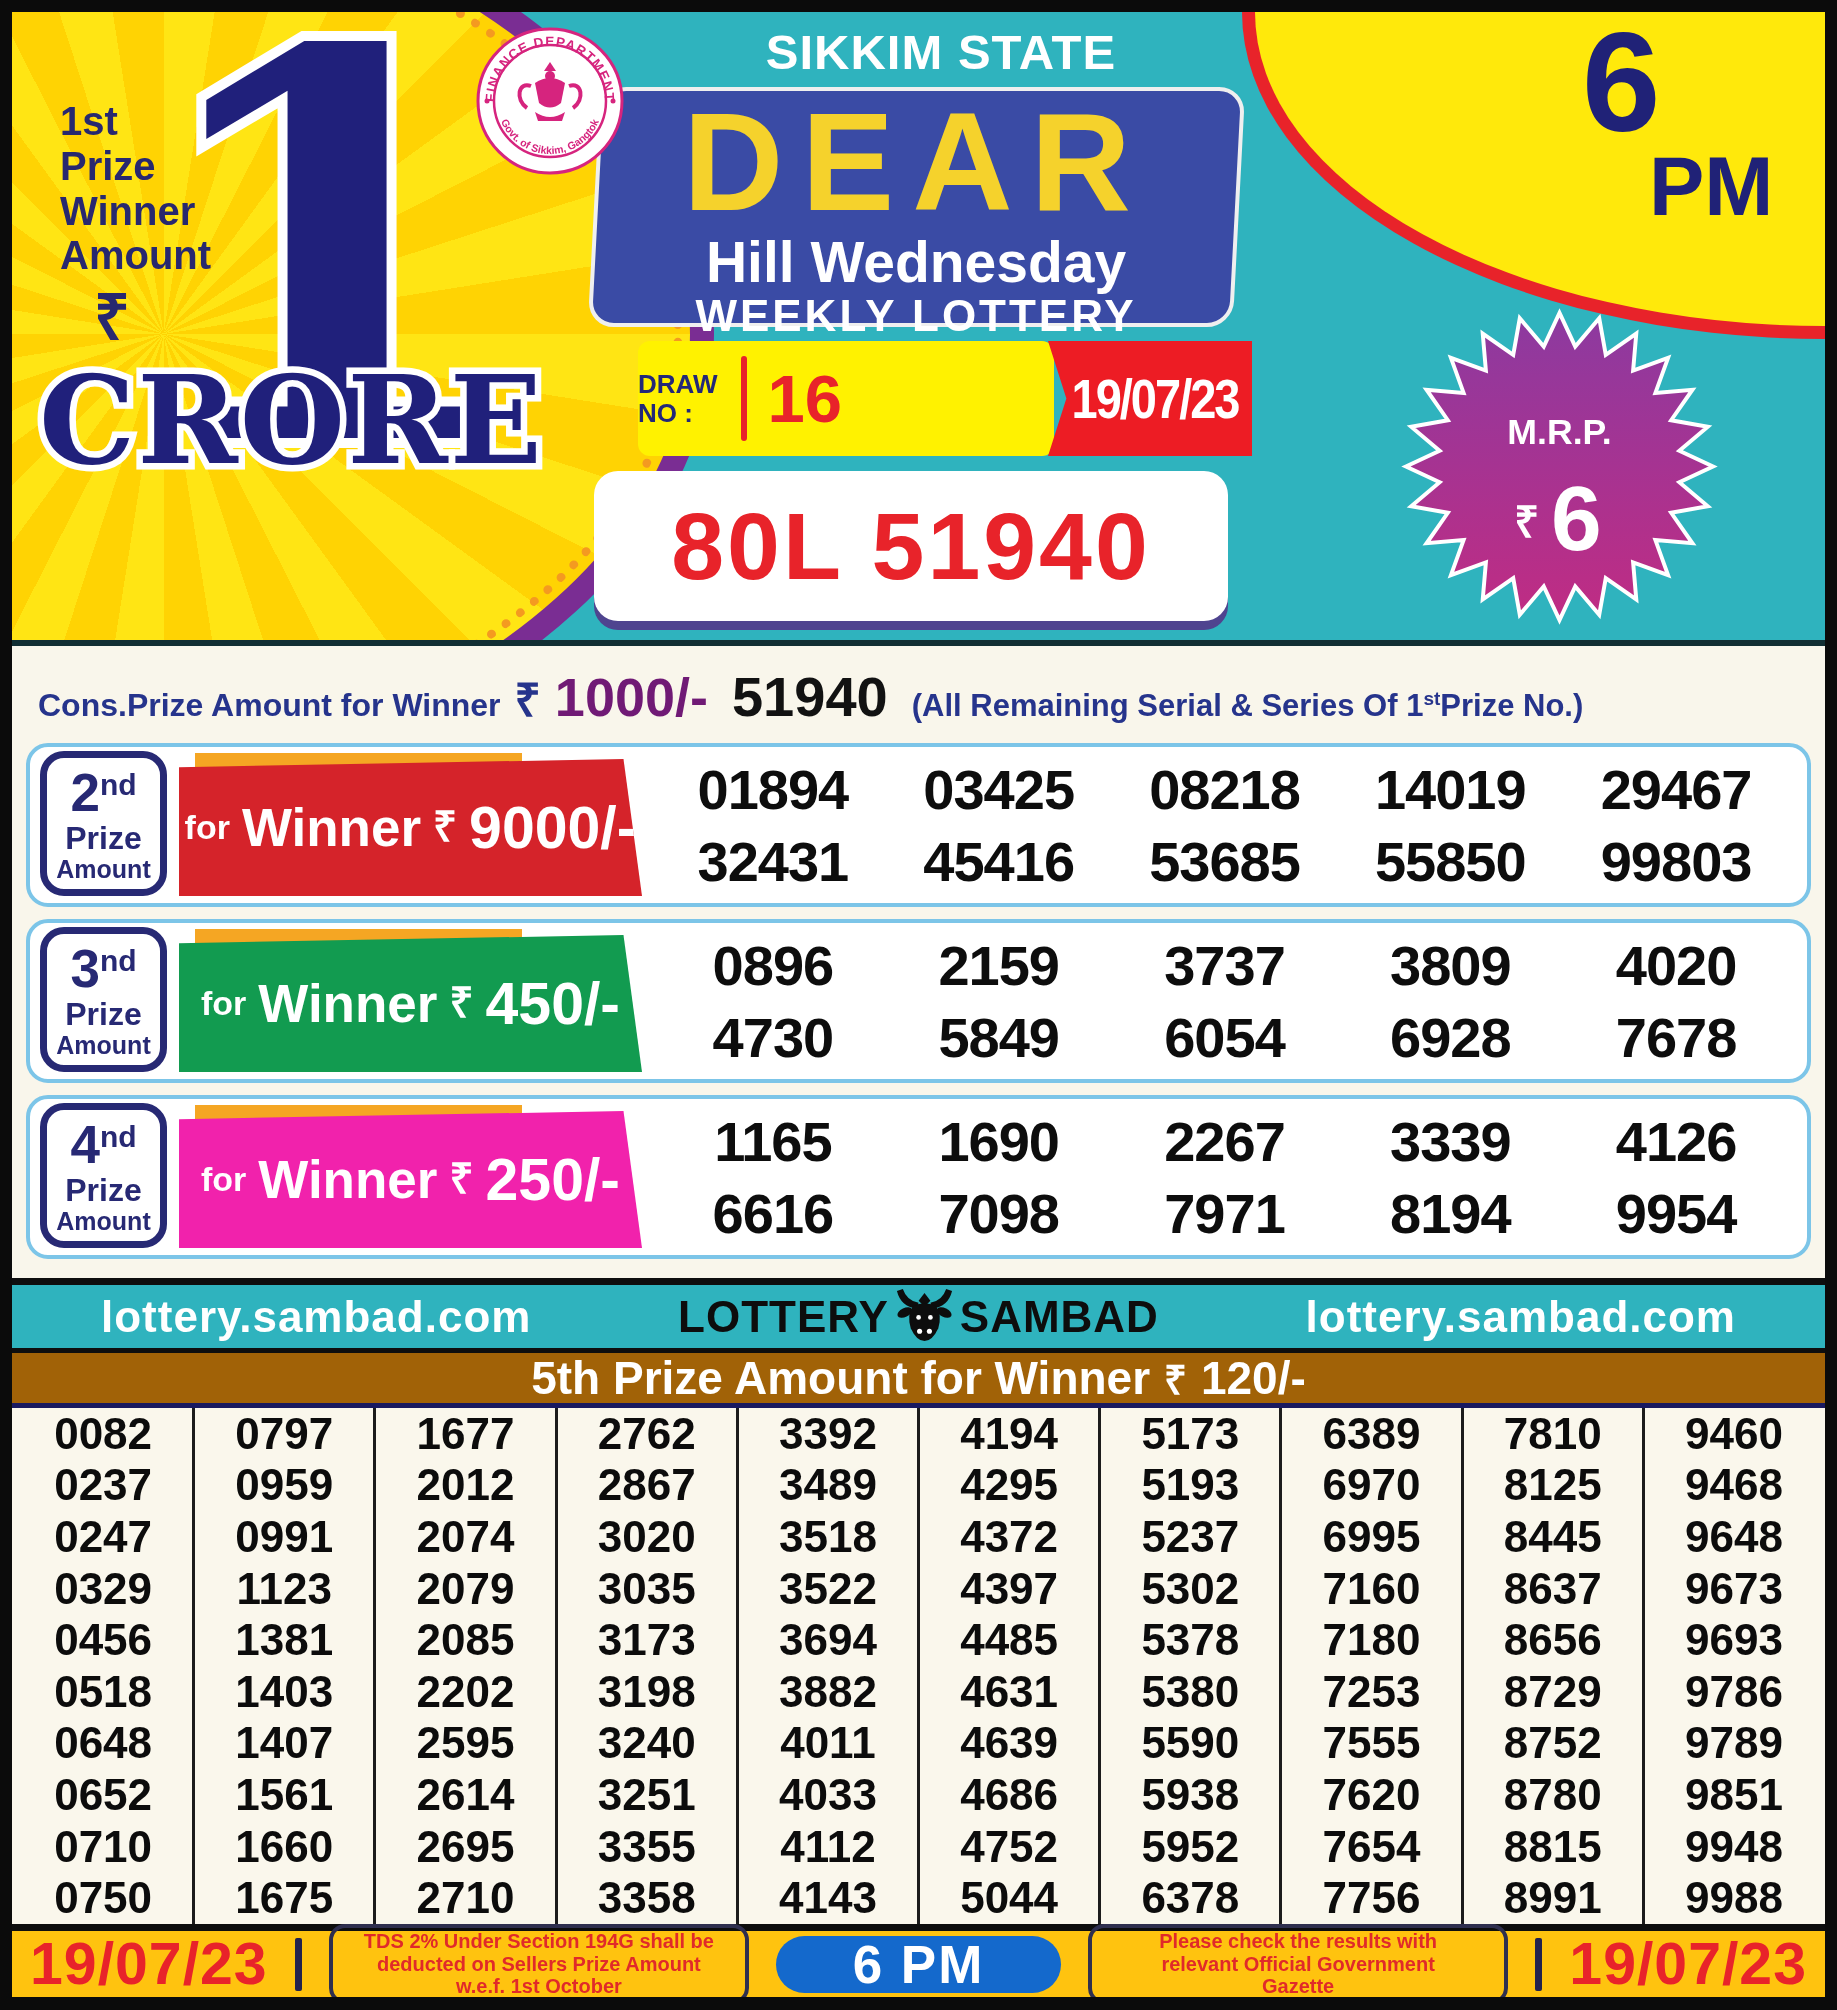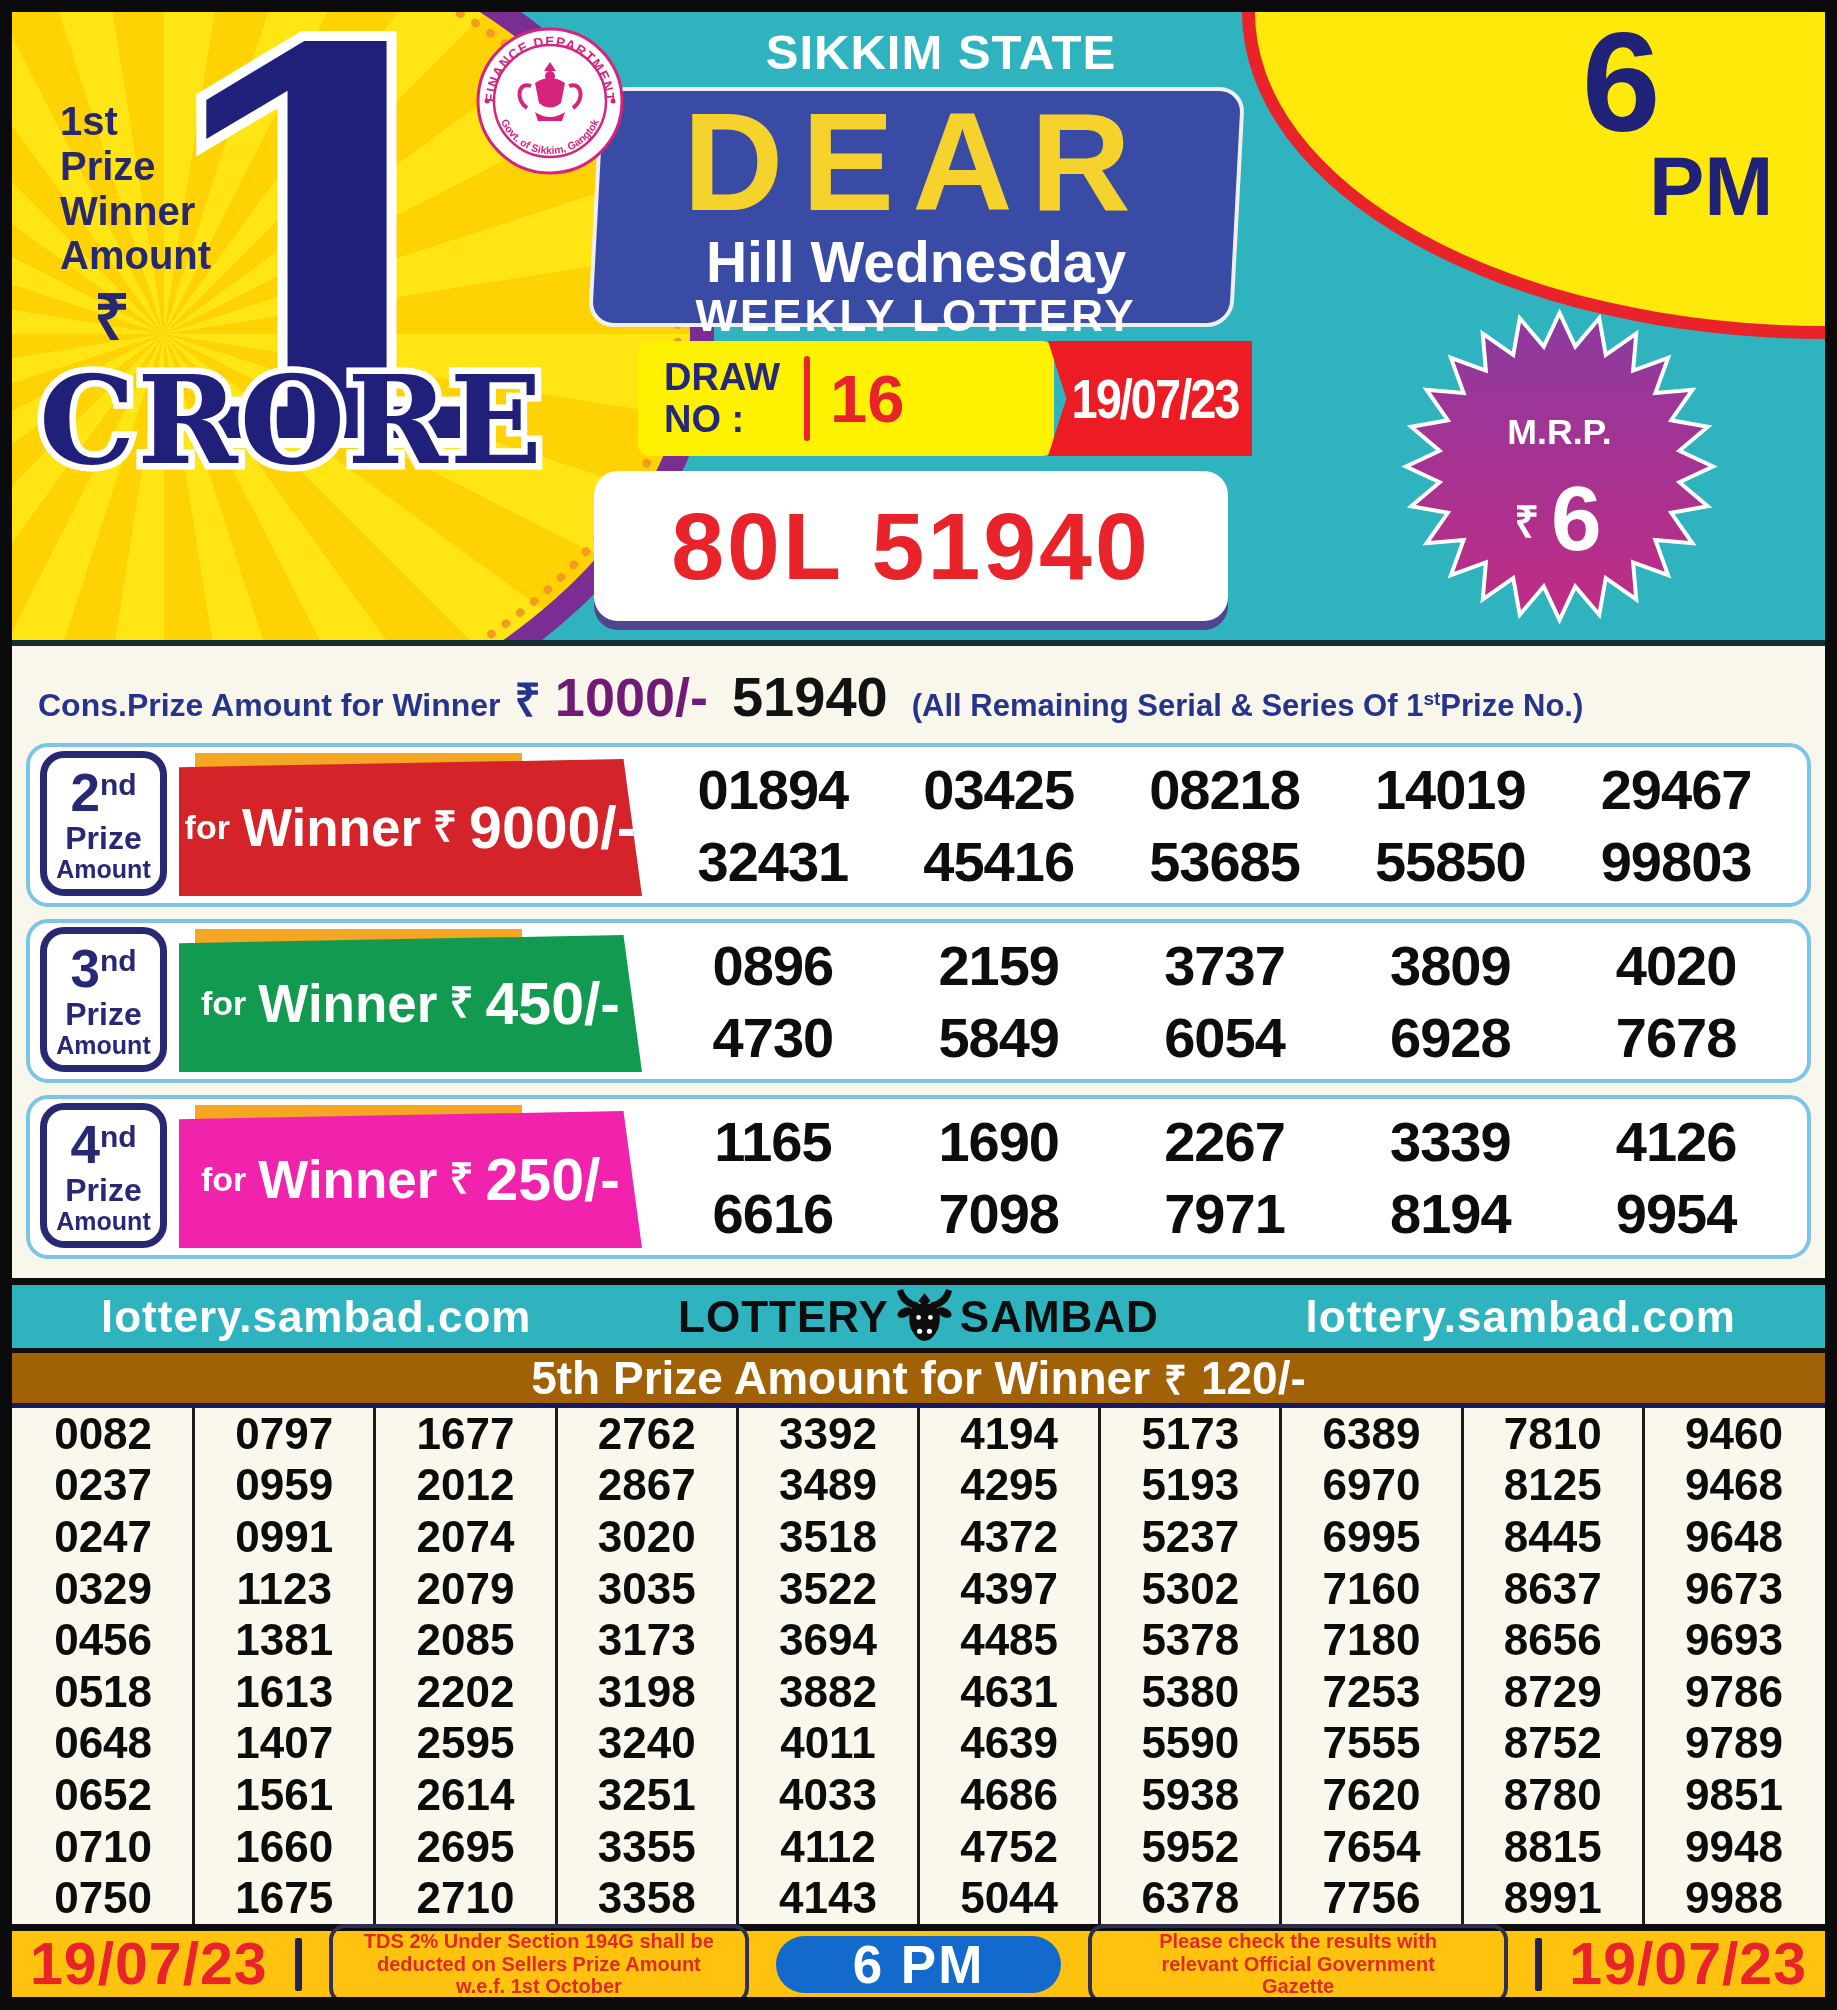--- a/index.html
+++ b/index.html
@@ -23,21 +23,21 @@
   .crore { left:12px; top:348px; width:535px; text-align:center; font-family:"DejaVu Serif", serif; font-size:121px; line-height:1; font-weight:700; letter-spacing:2px; }
   .crore .stroke { -webkit-text-stroke:13px #fff; width:100%; }
   .seal { position:absolute; left:463px; top:14px; width:150px; height:150px; z-index:4; }
   .main-title { position:absolute; left:622px; top:12px; width:614px; text-align:center; color:#fff; font-size:49px; font-weight:800; letter-spacing:1px; z-index:2; }
   .dear-box { position:absolute; left:582px; top:75px; width:645px; height:240px; background:#3A4BA5; border:4px solid #EFEFEF; border-radius:26px; transform:skewX(-3deg); z-index:2; text-align:center; }
   .dear-inner { transform:skewX(3deg); }
   .dear { font-size:139px; line-height:1.02; font-weight:800; color:#F5D22C; letter-spacing:18px; }
   .hill { font-size:57px; line-height:1.02; font-weight:800; color:#fff; }
   .weekly { font-size:44px; line-height:1.12; font-weight:800; color:#fff; letter-spacing:3px; }
   .draw-chip { position:absolute; left:626px; top:329px; width:416px; height:115px; background:#FFF200; border-radius:12px; display:flex; align-items:center; z-index:2; }
-  .draw-label { margin-left:26px; font-size:38px; font-weight:800; color:#232878; line-height:1.1; }
+  .draw-label { font-size:26px; font-weight:800; color:#232878; line-height:1.1; }
   .chip-divider { width:6px; height:85px; background:#E8232A; border-radius:3px; margin:0 20px 0 24px; }
   .draw-no { font-size:67px; font-weight:800; color:#E8232A; }
   .date-ribbon { position:absolute; left:1036px; top:329px; width:204px; height:115px; background:#ED1C24; clip-path:polygon(0 0,100% 0,100% 100%,0 100%,9% 50%); display:flex; align-items:center; justify-content:center; z-index:2; }
   .date-ribbon span { color:#fff; font-size:47px; font-weight:800; letter-spacing:-2px; transform:scaleY(1.18); padding-left:10px; }
   .number-box { position:absolute; left:582px; top:459px; width:634px; height:150px; background:#fff; border-radius:24px; box-shadow:0 9px 0 #4F448F; display:flex; align-items:center; justify-content:center; z-index:2; }
   .number-box span { color:#E8232A; font-size:95px; font-weight:800; letter-spacing:3px; }
   .corner { position:absolute; left:1230px; top:0; width:584px; height:327px; background:#FFE90B; border-left:13px solid #E8232A; border-bottom:13px solid #E8232A; border-bottom-left-radius:100% 100%; z-index:3; }
   .six { position:absolute; left:327px; top:0px; font-size:141px; line-height:1; font-weight:800; color:#202277; }
   .pm { position:absolute; left:394px; top:133px; font-size:83px; line-height:1; font-weight:800; color:#202277; }
   .mrp { position:absolute; left:1388px; top:295px; width:319px; height:319px; z-index:4; }
@@ -327,21 +327,21 @@
           <div class="gcell">0652</div>
           <div class="gcell">0710</div>
           <div class="gcell">0750</div>
         </div>
         <div class="gcol">
           <div class="gcell">0797</div>
           <div class="gcell">0959</div>
           <div class="gcell">0991</div>
           <div class="gcell">1123</div>
           <div class="gcell">1381</div>
-          <div class="gcell">1613</div>
+          <div class="gcell">1403</div>
           <div class="gcell">1407</div>
           <div class="gcell">1561</div>
           <div class="gcell">1660</div>
           <div class="gcell">1675</div>
         </div>
         <div class="gcol">
           <div class="gcell">1677</div>
           <div class="gcell">2012</div>
           <div class="gcell">2074</div>
           <div class="gcell">2079</div>

